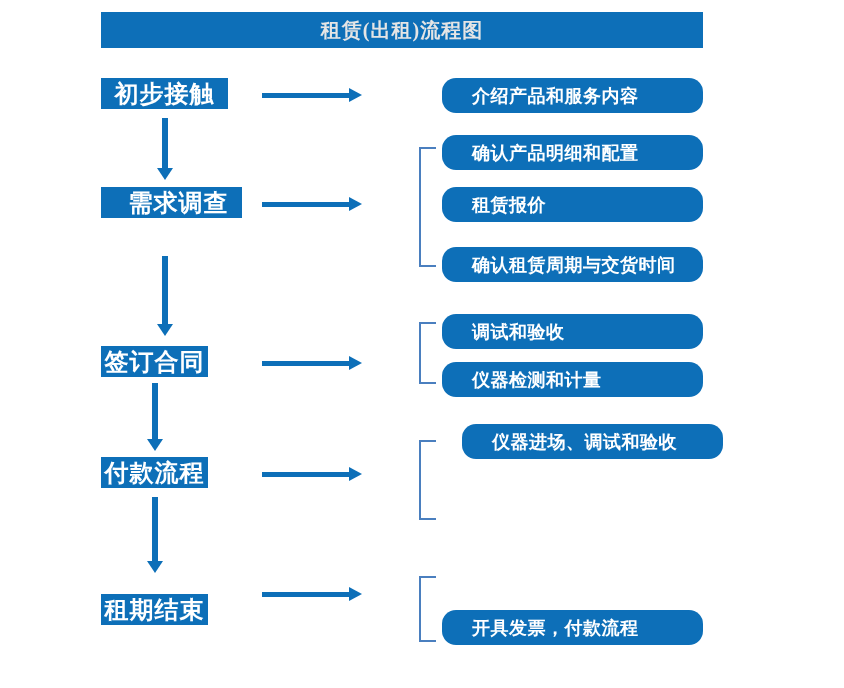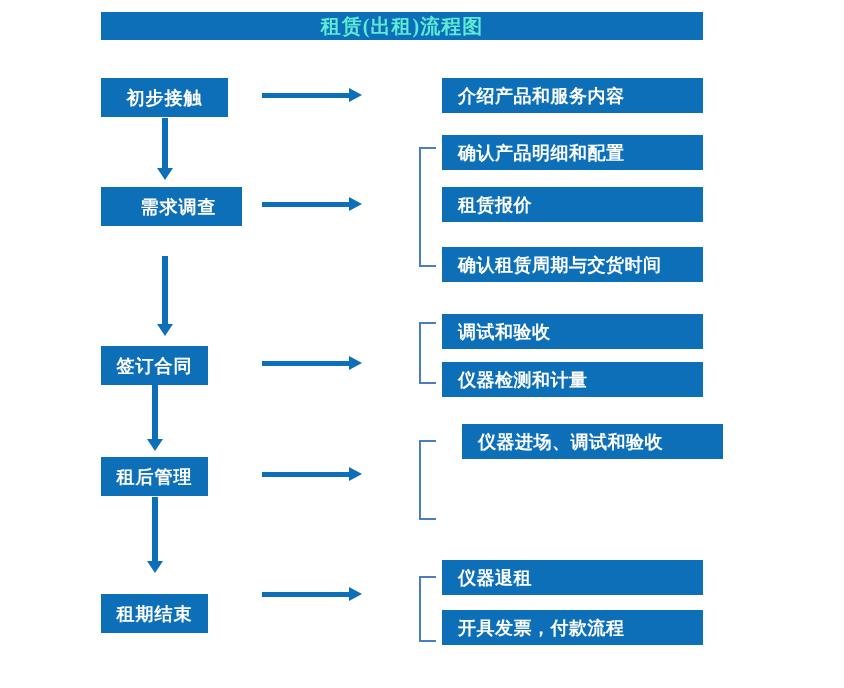--- a/index.html
+++ b/index.html
@@ -20,60 +20,61 @@
     width: 844px;
     height: 688px;
   }
 
   
   .title-bar {
     position: absolute;
     left: 101px;
     top: 12px;
     width: 602px;
-    height: 28px;
-    background: #0d6fb8;
-    color: #5eead4;
+    height: 36px;
+    background: #0d6fb8;
+    color: #e5e5e5;
     font-size: 20px;
     font-weight: bold;
     display: flex;
     align-items: center;
     justify-content: center;
     letter-spacing: 1px;
   }
 
   
   .stage-box {
     position: absolute;
-    height: 39px;
+    height: 31px;
+    background: #0d6fb8;
+    color: #ffffff;
+    font-size: 24px;
+    font-weight: bold;
+    display: flex;
+    align-items: center;
+    justify-content: center;
+    letter-spacing: 1px;
+  }
+
+  
+  .detail-box {
+    position: absolute;
+    left: 442px;
+    width: 261px;
+    height: 35px;
     background: #0d6fb8;
     color: #ffffff;
     font-size: 18px;
     font-weight: bold;
     display: flex;
     align-items: center;
-    justify-content: center;
-    letter-spacing: 1px;
-  }
-
-  
-  .detail-box {
-    position: absolute;
-    left: 442px;
-    width: 261px;
-    height: 35px;
-    background: #0d6fb8;
-    color: #ffffff;
-    font-size: 18px;
-    font-weight: bold;
-    display: flex;
-    align-items: center;
-    padding-left: 16px;
+    padding-left: 30px;
     box-sizing: border-box;
     letter-spacing: 0.5px;
+    border-radius: 14px;
   }
 
   
   .h-arrow {
     position: absolute;
     height: 14px;
     width: 100px;
   }
   .h-arrow .shaft {
     position: absolute;
@@ -177,21 +178,21 @@
   <div class="v-arrow" style="left:147px; top:383px; height:68px;">
     <div class="shaft" style="height:56px;"></div>
     <div class="head"></div>
   </div>
 
   <div class="bracket" style="top:322px; height:62px;"></div>
 
   <div class="detail-box" style="top:314px;">调试和验收</div>
   <div class="detail-box" style="top:362px;">仪器检测和计量</div>
 
-  <div class="stage-box" style="left:101px; top:457px; width:107px;">租后管理</div>
+  <div class="stage-box" style="left:101px; top:457px; width:107px;">付款流程</div>
 
   <div class="h-arrow" style="left:262px; top:467px;">
     <div class="shaft"></div>
     <div class="head"></div>
   </div>
 
   <div class="v-arrow" style="left:147px; top:497px; height:76px;">
     <div class="shaft" style="height:64px;"></div>
     <div class="head"></div>
   </div>
@@ -202,16 +203,15 @@
 
   <div class="stage-box" style="left:101px; top:594px; width:107px;">租期结束</div>
 
   <div class="h-arrow" style="left:262px; top:587px;">
     <div class="shaft"></div>
     <div class="head"></div>
   </div>
 
   <div class="bracket" style="top:576px; height:66px;"></div>
 
-  <div class="detail-box" style="top:560px;">仪器退租</div>
   <div class="detail-box" style="top:610px;">开具发票，付款流程</div>
 
 </div>
 
 </body></html>

